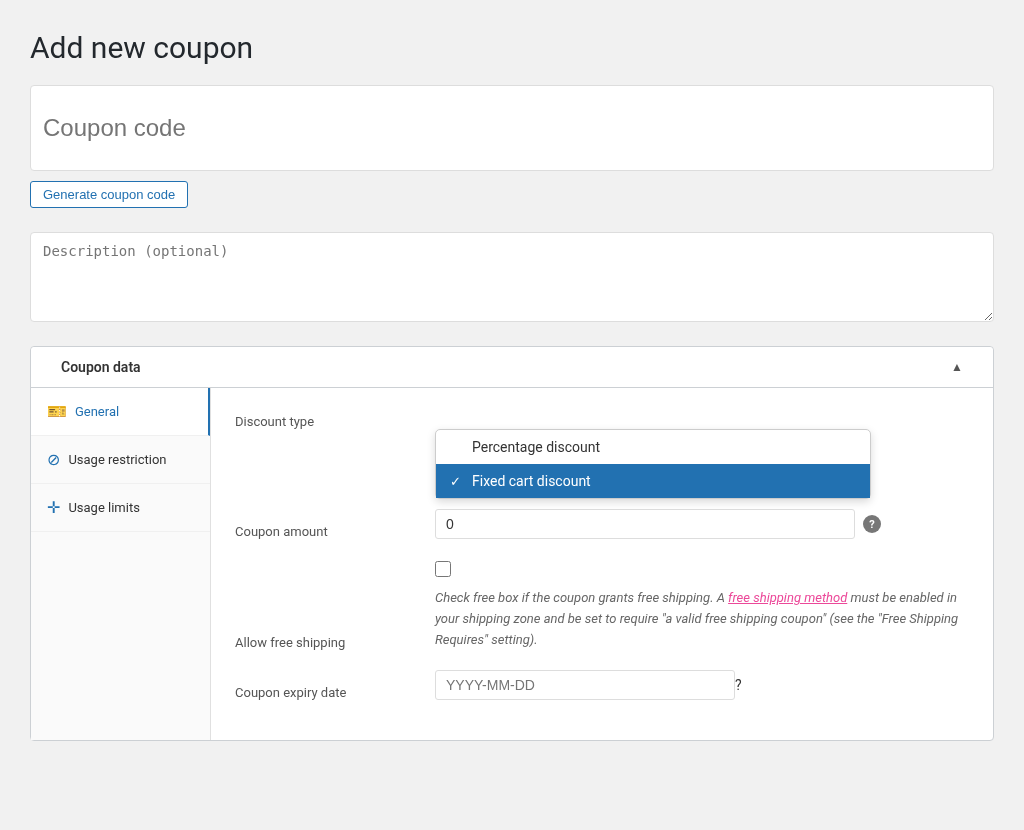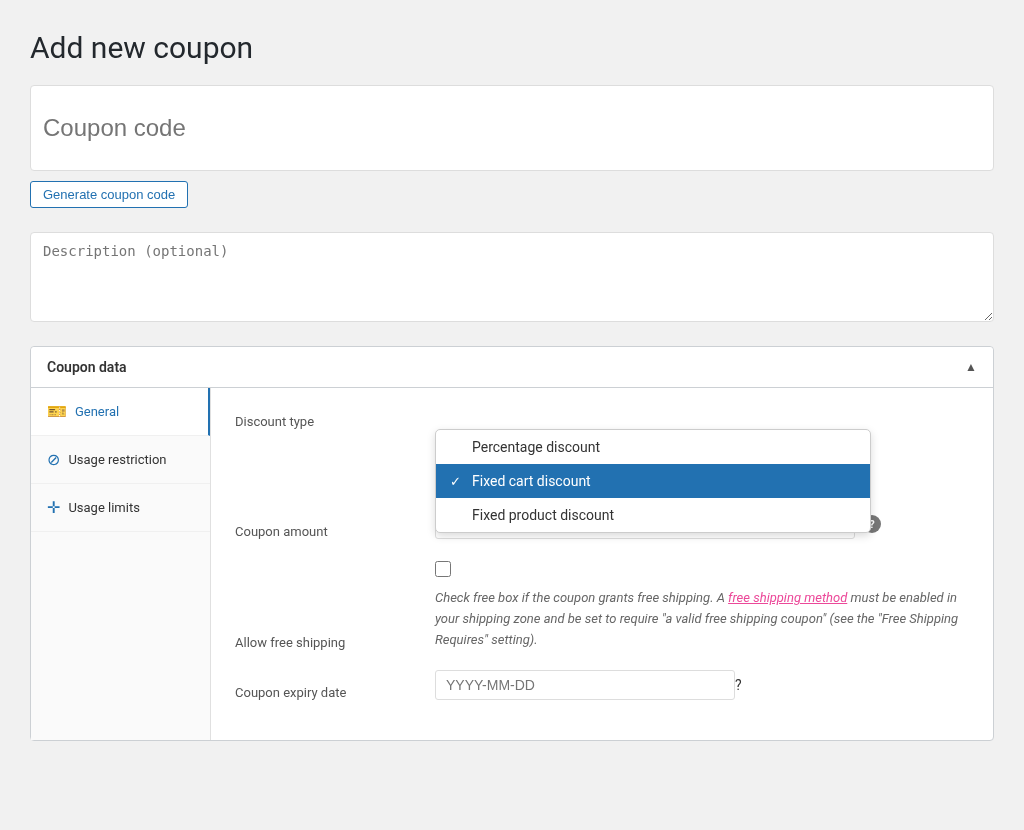--- a/index.html
+++ b/index.html
@@ -58,21 +58,21 @@
     [data-name="coupon-data-panel"] {
       background: #fff;
       border: 1px solid #ccd0d4;
       border-radius: 4px;
     }
 
     [data-name="coupon-data-header"] {
       display: flex;
       justify-content: space-between;
       align-items: center;
-      padding: 12px 16px;
+      padding: 12px 30px;
       background: #fff;
       border-bottom: 1px solid #ccd0d4;
       border-radius: 4px 4px 0 0;
       font-weight: 600;
       font-size: 14px;
     }
 
     [data-name="panel-collapse-icon"] {
       font-size: 12px;
       color: #555;
@@ -289,24 +289,20 @@
 
           <div data-name="dropdown-menu">
             <div class="dropdown-option" data-name="dropdown-option-percentage">
               <span class="check-mark" data-name="percentage-check">&nbsp;</span>
               <span data-name="percentage-label">Percentage discount</span>
             </div>
             <div class="dropdown-option selected" data-name="dropdown-option-fixed-cart">
               <span class="check-mark" data-name="fixed-cart-check">✓</span>
               <span data-name="fixed-cart-label">Fixed cart discount</span>
             </div>
-            <div class="dropdown-option" data-name="dropdown-option-fixed-product">
-              <span class="check-mark" data-name="fixed-product-check">&nbsp;</span>
-              <span data-name="fixed-product-label">Fixed product discount</span>
-            </div>
           </div>
 
           <select data-name="discount-type-select" style="opacity:0; position:absolute; top:0; left:0; width:420px; height:32px;">
             <option>Percentage discount</option>
             <option selected="">Fixed cart discount</option>
             <option>Fixed product discount</option>
           </select>
         </div>
       </div>
 

